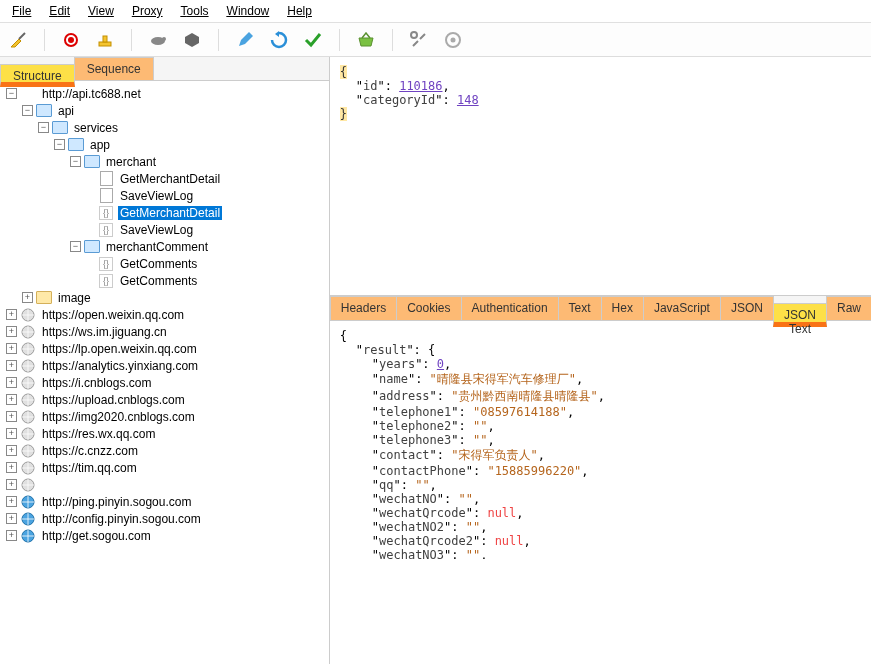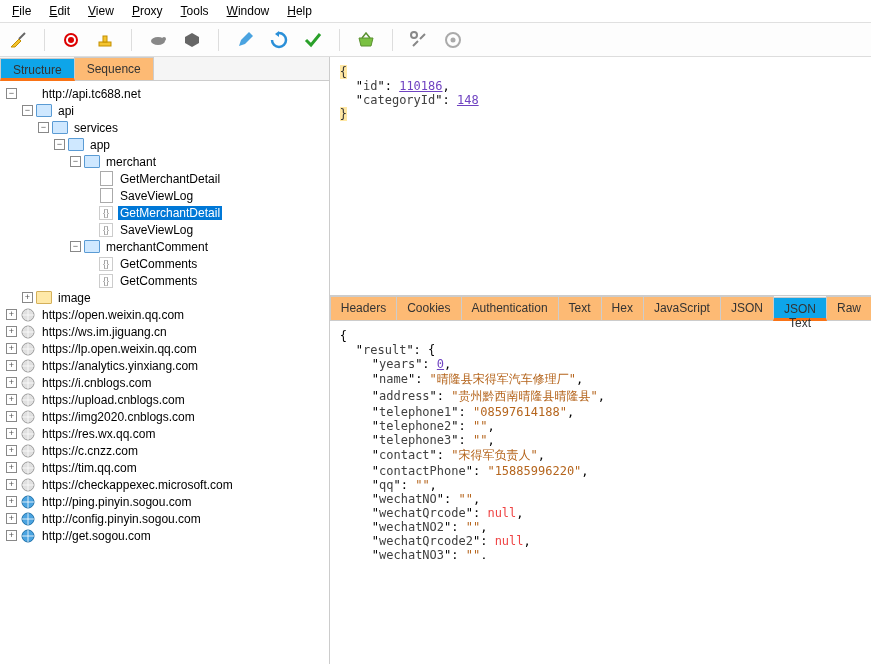--- a/index.html
+++ b/index.html
@@ -1,28 +1,28 @@
 <!DOCTYPE html>
 <html><head>
 <meta charset="utf-8">
 <style>
 * { margin: 0; padding: 0; box-sizing: border-box; }
 body { font-family: "Segoe UI", Tahoma, sans-serif; font-size: 12px; background: #f0f0f0; color: #000; width: 871px; height: 664px; overflow: hidden; }
-.menubar { background: #fff; border-bottom: 1px solid #e0e0e0; padding: 2px 4px; display: flex; gap: 2px; }
+.menubar { background: #fff; border-bottom: 1px solid #e0e0e0; padding: 2px 4px; display: flex; gap: 2px; text-decoration: underline; }
 .menubar .menu-item { padding: 2px 8px; cursor: default; }
 .menubar .menu-item .ul { text-decoration: underline; }
 .toolbar { background: #fdfdfd; border-bottom: 1px solid #ddd; padding: 4px 8px; display: flex; align-items: center; gap: 14px; height: 34px; }
 .toolbar .tb-icon { width: 20px; height: 20px; display: flex; align-items: center; justify-content: center; cursor: pointer; }
 .toolbar .sep { width: 1px; height: 22px; background: #ddd; margin: 0 2px; }
 .main { display: flex; height: calc(664px - 18px - 34px - 2px); }
 .left-pane { width: 343px; border-right: 1px solid #ccc; display: flex; flex-direction: column; background: #fff;}
 .right-pane { flex: 1; display: flex; flex-direction: column; background: #fff;}
 .tabs { display: flex; border-bottom: 1px solid #ccc; background: #f5f5f5; height: 24px; }
 .tab { padding: 4px 12px; border: 1px solid #ccc; border-bottom: none; background: #fdba74; margin-right: -1px; cursor: pointer; font-size: 12px; color: #333; }
-.tab.active { background: #0ea5e9; border-bottom: 3px solid #f97316; position: relative; top: 1px; }
+.tab.active { background: #fde047; border-bottom: 5px solid #f97316; position: relative; top: 7px; }
 .tree { flex: 1; overflow: auto; padding: 4px 2px; font-size: 12px; }
 .tree-row { display: flex; align-items: center; height: 17px; white-space: nowrap; padding-left: 4px; cursor: default; }
 .tree-row .exp { width: 11px; height: 11px; border: 1px solid #888; font-size: 9px; line-height: 9px; text-align: center; color: #555; margin-right: 3px; background: #fff; }
 .tree-row .icon { width: 16px; height: 14px; margin-right: 4px; display: inline-flex; align-items: center; justify-content: center; }
 .tree-row .label { padding: 0 2px; }
 .tree-row .label.selected { background: #0078d7; color: #fff; }
 .folder-icon::before { content: ""; display:inline-block; width:14px; height:11px; background:#ffe9a8; border:1px solid #d4b05a; border-radius:1px; }
 .folder-open-icon::before { content: ""; display:inline-block; width:14px; height:11px; background:#cfe8ff; border:1px solid #5a9bd4; border-radius:1px; }
 .doc-icon::before { content:""; display:inline-block; width:11px; height:13px; background:#fff; border:1px solid #aaa; }
 .json-icon::before { content:"{}"; font-size:9px; color:#888; border:1px solid #ccc; width:12px; height:12px; line-height:12px; text-align:center; display:inline-block;}
@@ -298,21 +298,20 @@
             <span class="label">https://tim.qq.com</span>
           </div>
           <div class="tree-row">
             <span class="exp">+</span>
             <span class="icon host-icon-grey">
               <svg width="14" height="14">
                 <circle cx="7" cy="7" r="6" stroke="#999"></circle>
                 <path d="M1,7 H13 M7,1 V13" stroke="#fff" fill="none" stroke-width="0.8"></path>
               </svg>
             </span>
-            <span class="label">https://checkappexec.microsoft.com</span>
           </div>
           <div class="tree-row">
             <span class="exp">+</span>
             <span class="icon host-icon-blue">
               <svg width="14" height="14">
                 <circle cx="7" cy="7" r="6" stroke="#1b6fa8"></circle>
                 <path d="M1,7 H13 M7,1 V13" stroke="#fff" fill="none" stroke-width="0.8"></path>
               </svg>
             </span>
             <span class="label">http://ping.pinyin.sogou.com</span>

